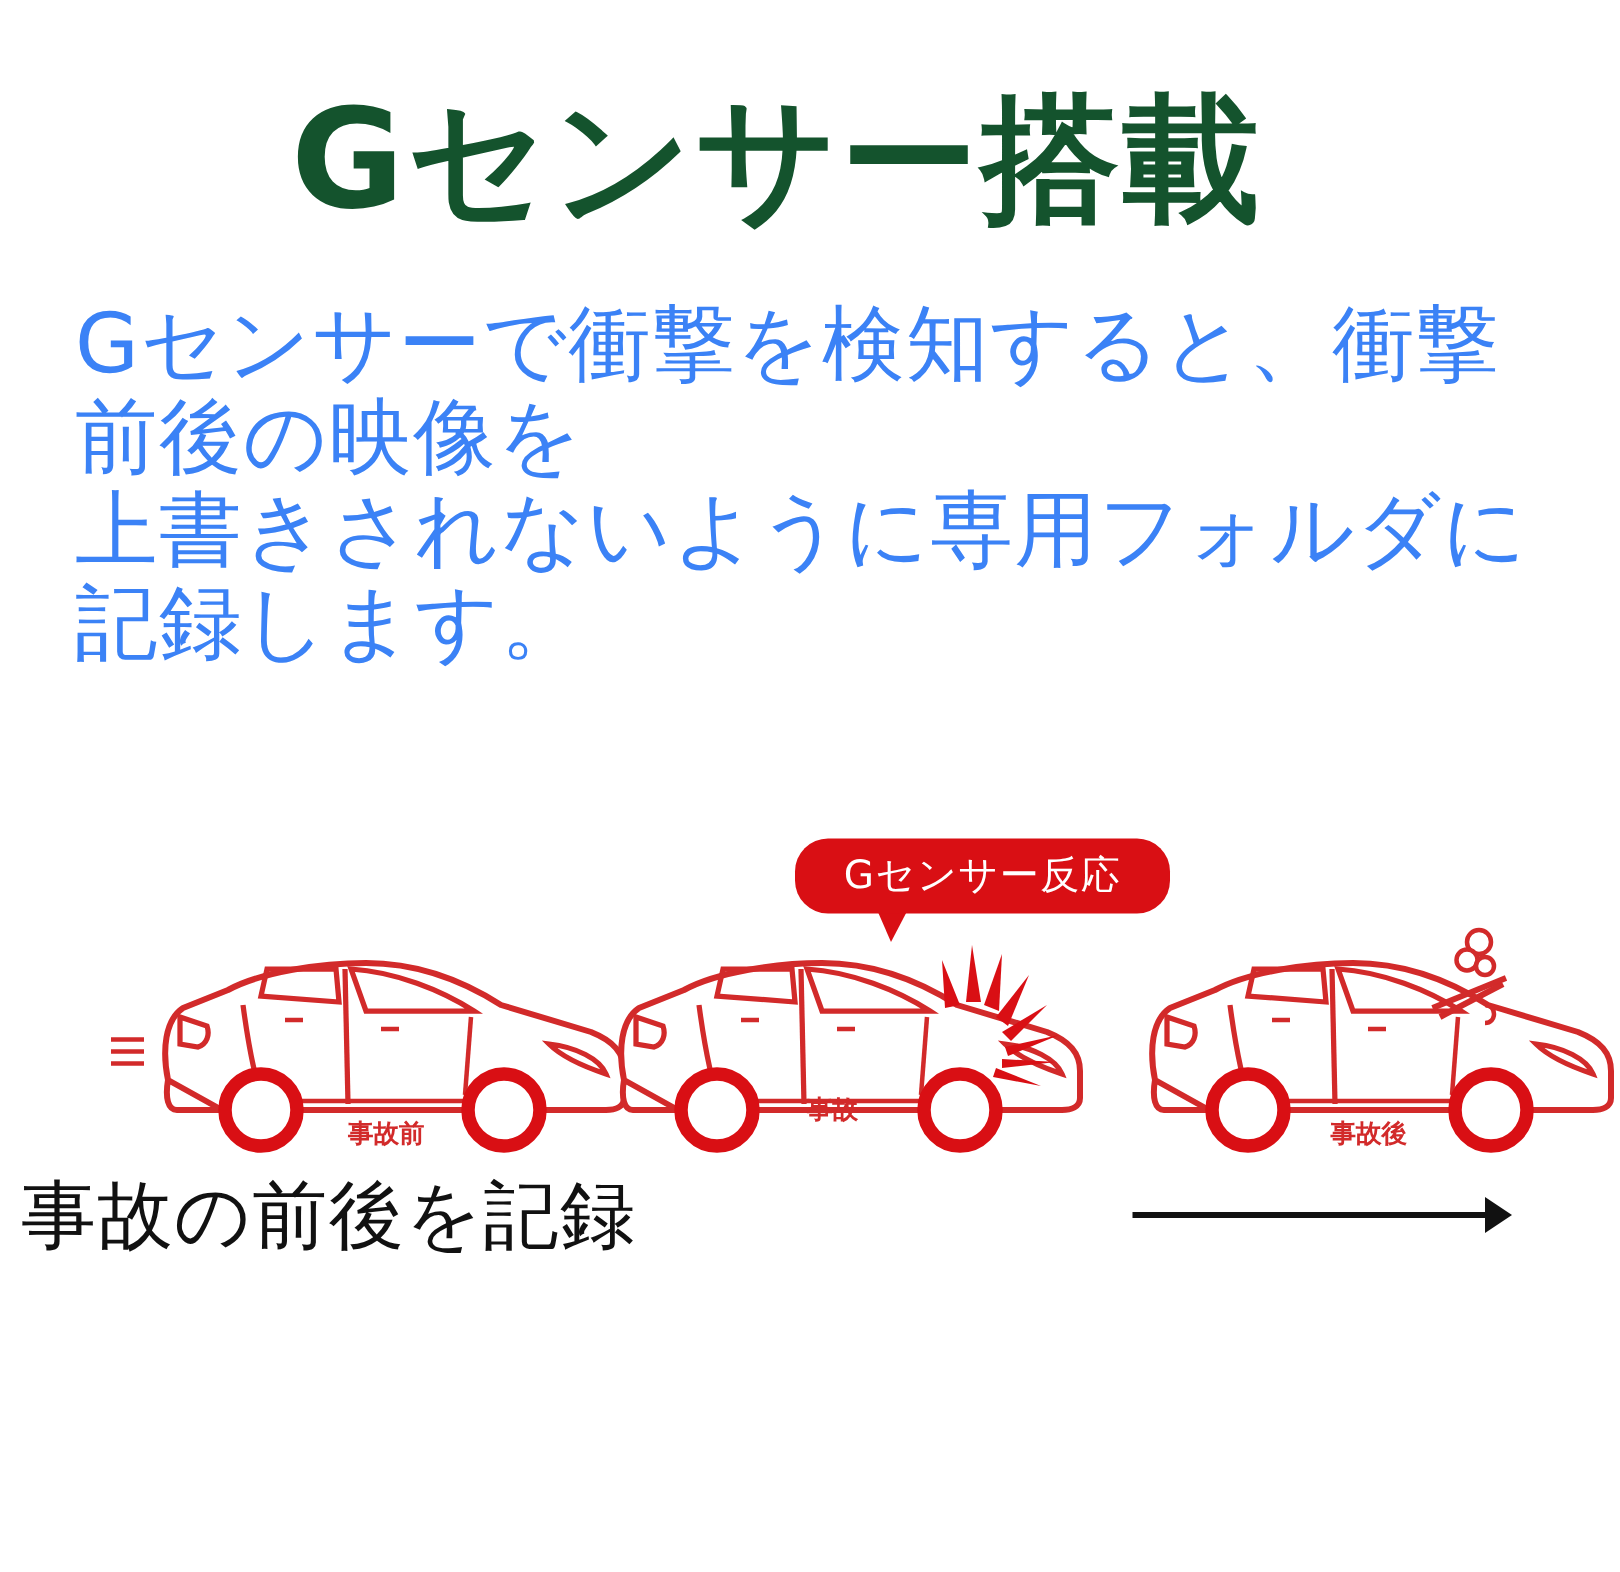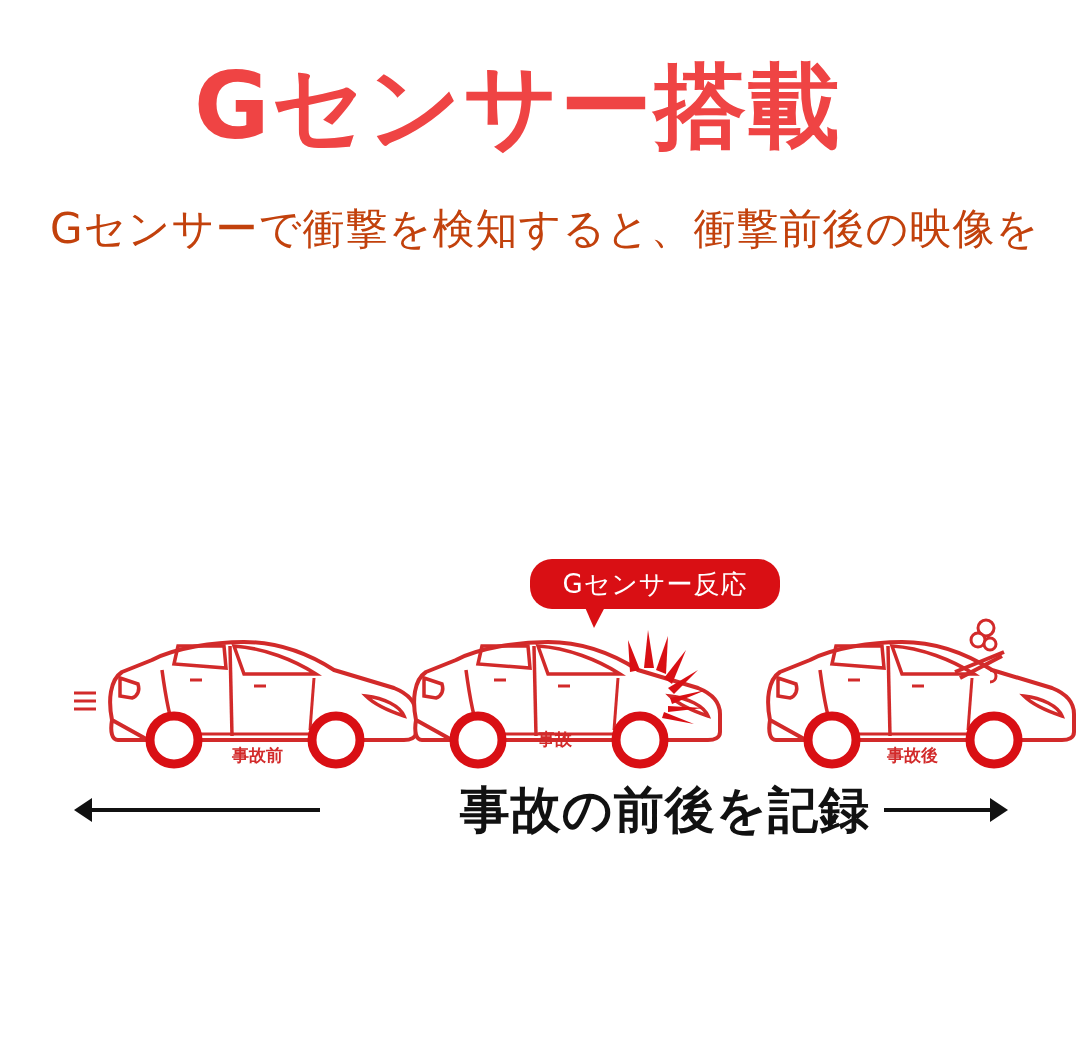--- a/index.html
+++ b/index.html
@@ -1,48 +1,49 @@
 <!DOCTYPE html>
 <html><head>
   <meta charset="utf-8">
   <style>
     * { margin: 0; padding: 0; box-sizing: border-box; }
     html, body { width: 1080px; height: 1048px; background: #ffffff; overflow: hidden; }
     body { position: relative; font-family: "DejaVu Sans", "Liberation Sans", sans-serif; }
     .title {
       position: absolute; left: 0; top: 52px; width: 1036px; text-align: center;
-      font-size: 92px; font-weight: bold; color: #ef4444; letter-spacing: 2px; line-height: 110px;
+      font-size: 92px; font-weight: bold; color: #14532d; letter-spacing: 2px; line-height: 110px;
     }
     .desc {
       position: absolute; left: 50px; top: 198px; width: 1000px;
-      font-size: 42px; color: #c2410c; line-height: 62px; letter-spacing: 1px;
+      font-size: 55px; color: #3b82f6; line-height: 62px; letter-spacing: 1px;
     }
     .illus { position: absolute; left: 0; top: 540px; width: 1080px; height: 320px; }
     .bubble {
       position: absolute; left: 530px; top: 559px; width: 250px; height: 50px;
       background: #d90f14; border-radius: 22px;
       color: #ffffff; font-weight: normal; font-size: 26px; text-align: center; line-height: 50px;
       letter-spacing: 1px;
     }
     .car-label {
       position: absolute; font-size: 17px; font-weight: bold; color: #d22a2a; text-align: right; width: 120px;
     }
     .bottom-label {
-      position: absolute; left: 0; top: 778px; width: 884px; text-align: right;
-      font-size: 50px; font-weight: bold; color: #111111; line-height: 64px; letter-spacing: 1px;
+      position: absolute; left: 0; top: 778px; width: 884px; text-align: left;
+      font-size: 50px; font-weight: normal; color: #111111; line-height: 64px; letter-spacing: 1px;
     }
     .bottom-label span { background: #ffffff; padding: 0 14px; }
   </style>
 </head>
 <body>
 
 <h1 class="title">Gセンサー搭載</h1>
 
 <div class="desc">
   <div>Gセンサーで衝撃を検知すると、衝撃前後の映像を</div>
+  <div>上書きされないように専用フォルダに記録します。</div>
 </div>
 
 <svg class="illus" viewBox="0 540 1080 320" width="1080" height="320" style="top:540px;">
   <defs>
     <g id="car">
 
       <path d="M8,80 C4,60 6,40 18,32 L48,20 C70,8 110,2 140,2 C175,2 205,14 230,30 L290,48 C305,54 312,62 312,74 L312,92 C312,98 306,100 300,100 L260,100 M204,100 L96,100 M44,100 L14,100 C8,100 6,92 8,80 Z" fill="#fff" stroke="#d22a2a" stroke-width="4" stroke-linejoin="round"></path>
 
       <path d="M70,24 L74,6 L120,6 L122,28 Z" fill="none" stroke="#d22a2a" stroke-width="3.5"></path>
       <path d="M130,6 C160,8 190,20 212,34 L140,34 Z" fill="none" stroke="#d22a2a" stroke-width="3.5"></path>

